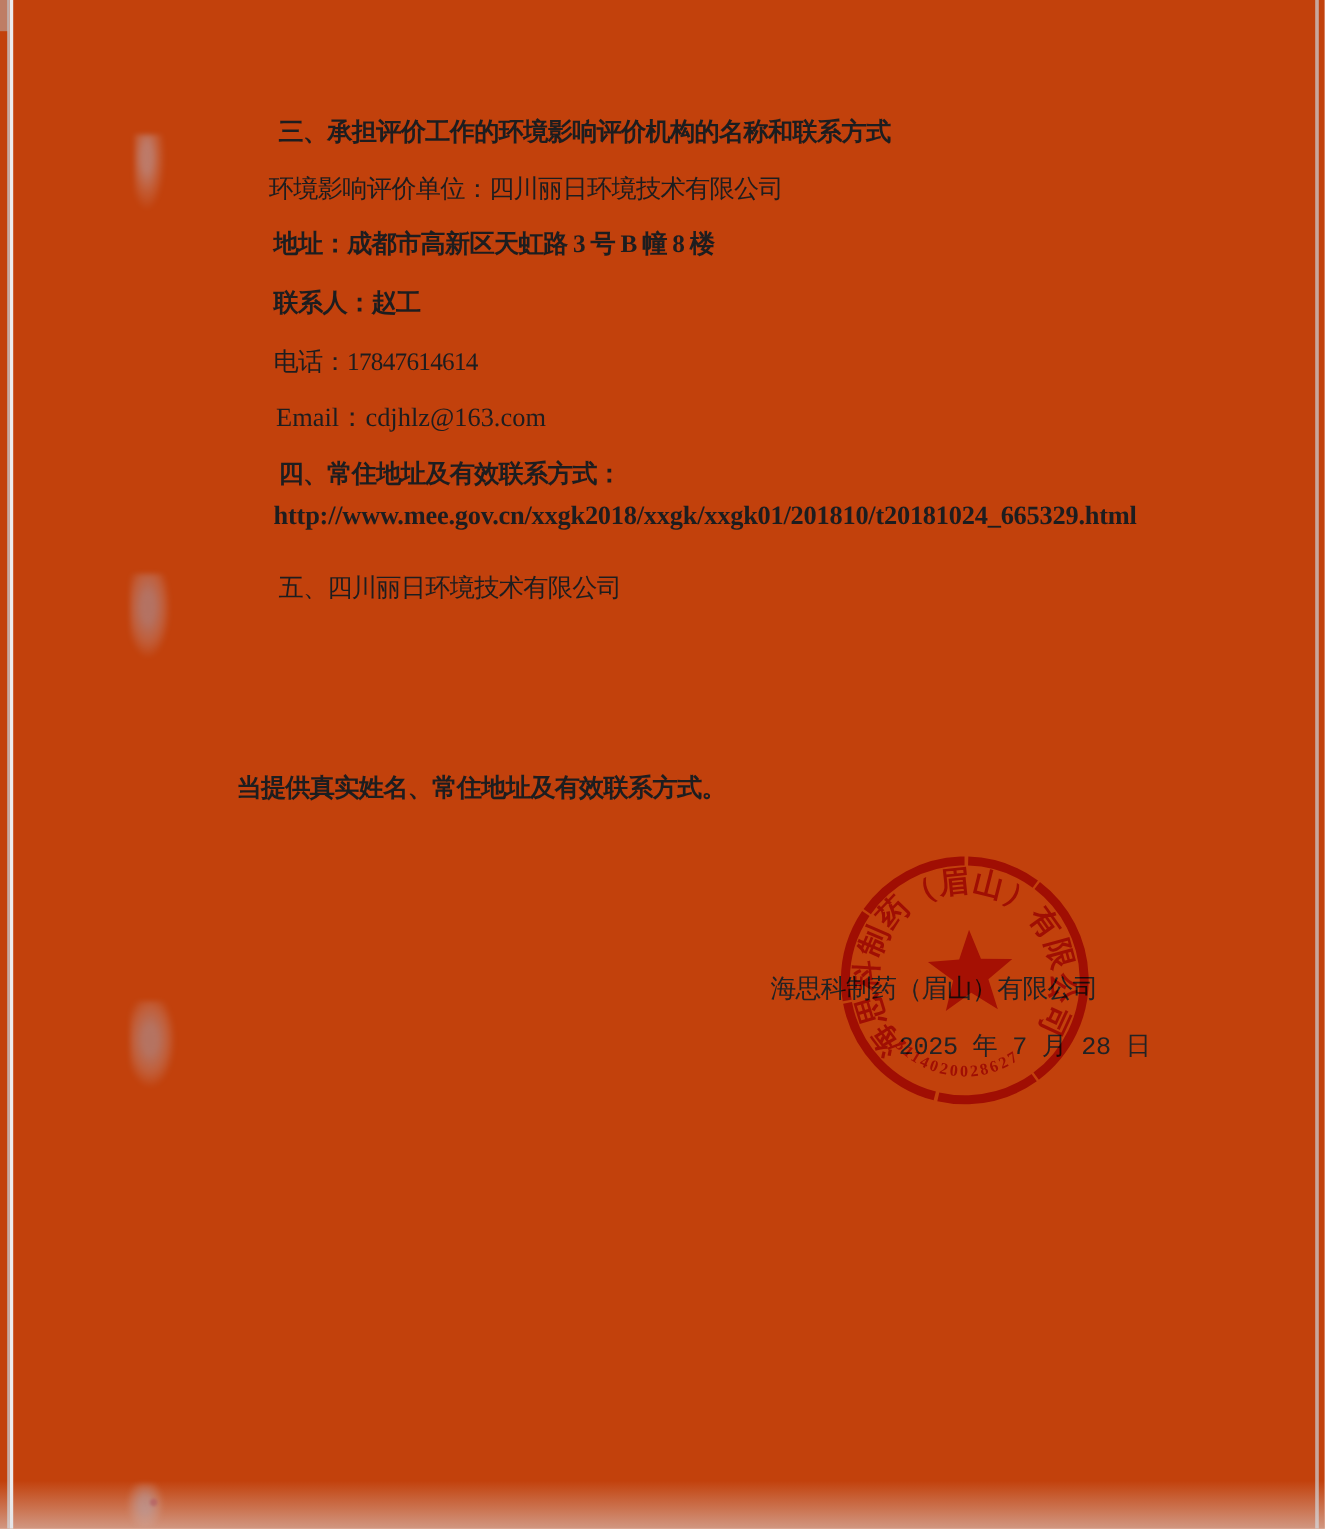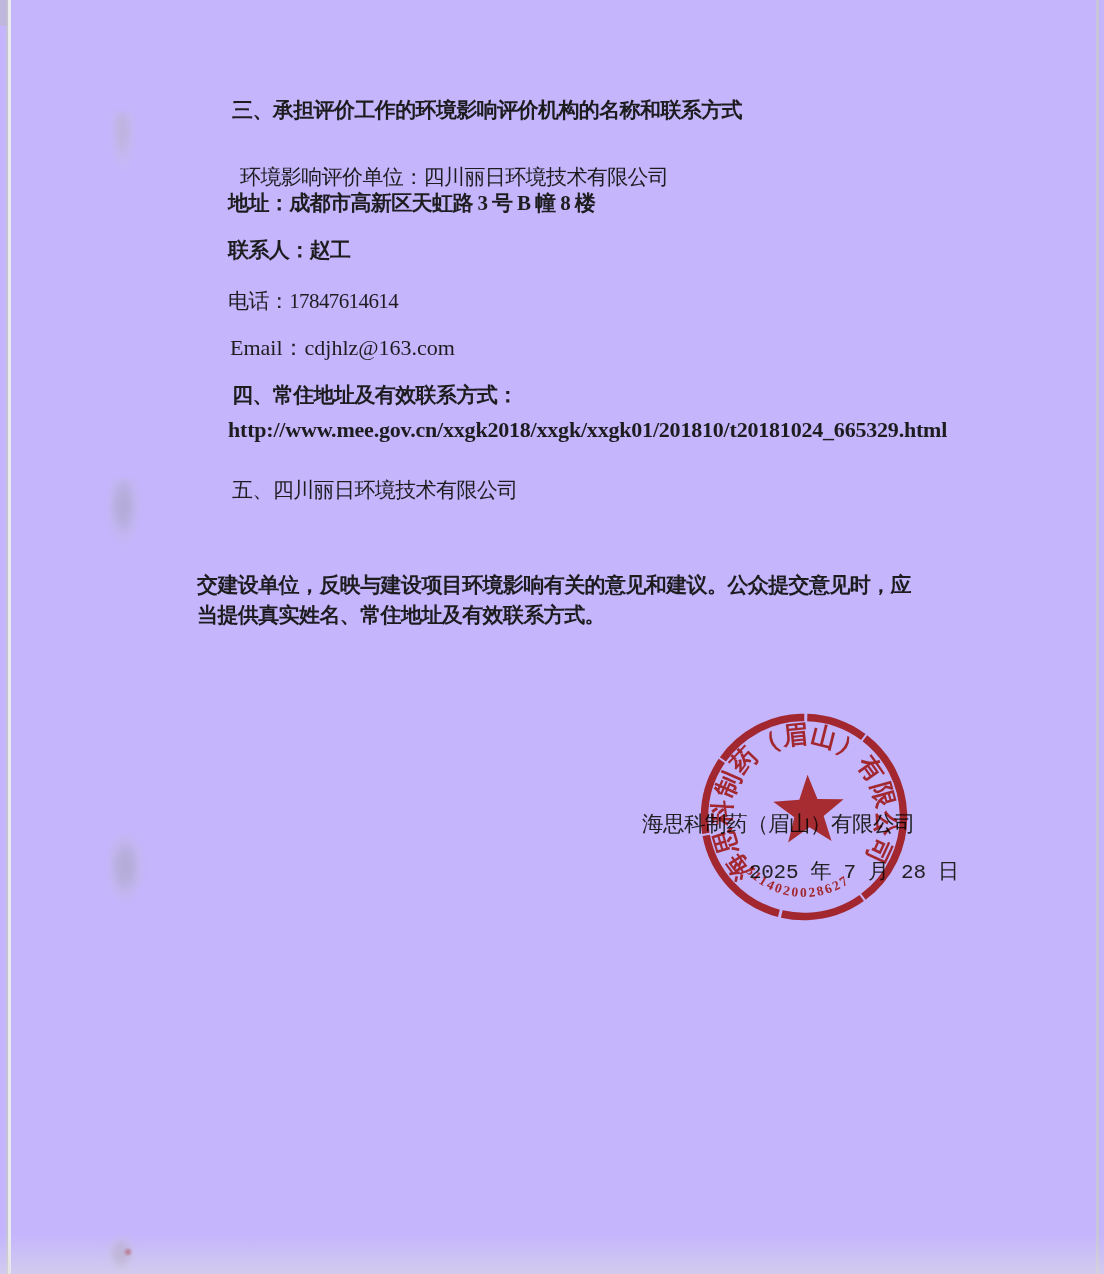--- a/index.html
+++ b/index.html
@@ -4,21 +4,21 @@
 <style>
   html,body{margin:0;padding:0;}
   body{
     width:1104px;height:1274px;
     background:#ffffff;
     font-family:"Liberation Serif","DejaVu Serif",serif;
     position:relative;overflow:hidden;
   }
   .page{
     position:absolute;left:0;top:0;width:1104px;height:1274px;
-    background:#c4b5fd;
+    background:#c2410c;
   }
   
   .edge-left{position:absolute;left:6px;top:0;width:2px;height:1274px;background:#c6c6ca;opacity:.8;}
   .edge-left2{position:absolute;left:8px;top:0;width:3px;height:1274px;background:#ececee;}
   .edge-right{position:absolute;left:1096px;top:0;width:3px;height:1274px;background:#c9c9cd;opacity:.75;}
   .bottom-shade{position:absolute;left:0;top:1234px;width:1104px;height:40px;
     background:linear-gradient(to bottom,rgba(230,230,232,0) 0%,rgba(222,222,226,.55) 100%);}
   .corner-tl{position:absolute;left:0;top:0;width:7px;height:26px;background:#b9b9bd;opacity:.5;}
 
   
@@ -34,31 +34,31 @@
   .smudge-dot{left:124px;top:1248px;width:8px;height:8px;filter:blur(1px);opacity:.55;
     background:radial-gradient(circle,#b05560 0 40%,transparent 70%);}
 
   
   .line{
     position:absolute;white-space:nowrap;
     color:#1d1d1f;font-size:21px;line-height:26px;letter-spacing:-0.6px;
   }
   .b{font-weight:bold;}
   .l0{left:232px;top:97px;}
-  .l1{left:240px;top:144px;margin-top:20px;}
+  .l1{left:224px;top:144px;}
   .l2{left:228px;top:190px;}
-  .l3{left:228px;top:239px;font-family:Liberation Mono, monospace;}
+  .l3{left:228px;top:239px;}
   .l4{left:228px;top:288px;}
   .l5{left:230px;top:335px;font-size:22px;letter-spacing:0;}
   .l6{left:232px;top:382px;}
   .l7{left:228px;top:417px;font-size:22px;letter-spacing:-0.2px;}
   .l8{left:232px;top:477px;}
   .l9{left:233px;top:526px;}
   .l10{left:197px;top:572px;}
-  .l11{left:197px;top:602px;}
+  .l11{left:197px;top:643px;}
 
   
   .company-line{position:absolute;left:642px;top:809px;white-space:nowrap;
     color:#222224;font-size:21.5px;letter-spacing:-0.5px;}
   .date-line{position:absolute;left:749px;top:857px;white-space:nowrap;
     color:#222224;font-size:21px;letter-spacing:-0.3px;font-family:Liberation Mono, monospace;}
 
   
   .seal{
     position:absolute;left:693px;top:706px;width:222px;height:222px;
@@ -87,21 +87,20 @@
 
   <div class="line b l0">三、承担评价工作的环境影响评价机构的名称和联系方式</div>
   <div class="line l1">环境影响评价单位：四川丽日环境技术有限公司</div>
   <div class="line b l2">地址：成都市高新区天虹路 3 号 B 幢 8 楼</div>
   <div class="line b l3">联系人：赵工</div>
   <div class="line l4">电话：17847614614</div>
   <div class="line l5">Email：cdjhlz@163.com</div>
   <div class="line b l6">四、常住地址及有效联系方式：</div>
   <div class="line b l7">http://www.mee.gov.cn/xxgk2018/xxgk/xxgk01/201810/t20181024_665329.html</div>
   <div class="line l8">五、四川丽日环境技术有限公司</div>
-  <div class="line b l10">交建设单位，反映与建设项目环境影响有关的意见和建议。公众提交意见时，应</div>
   <div class="line b l11">当提供真实姓名、常住地址及有效联系方式。</div>
 
   <div class="company-line">海思科制药（眉山）有限公司</div>
   <div class="date-line">2025 年 7 月 28 日</div>
 
   <svg class="seal" viewBox="-111 -111 222 222" xmlns="http://www.w3.org/2000/svg">
     <defs>
       <path id="arcTop" d="M -52.3 52.3 A 74 74 0 0 1 -6.45 -73.7 A 74 74 0 0 1 60.6 42.4" fill="none"></path>
       <path id="arcBottom" d="M -69.3 40 A 80 80 0 0 0 69.3 40" fill="none"></path>
     </defs>

